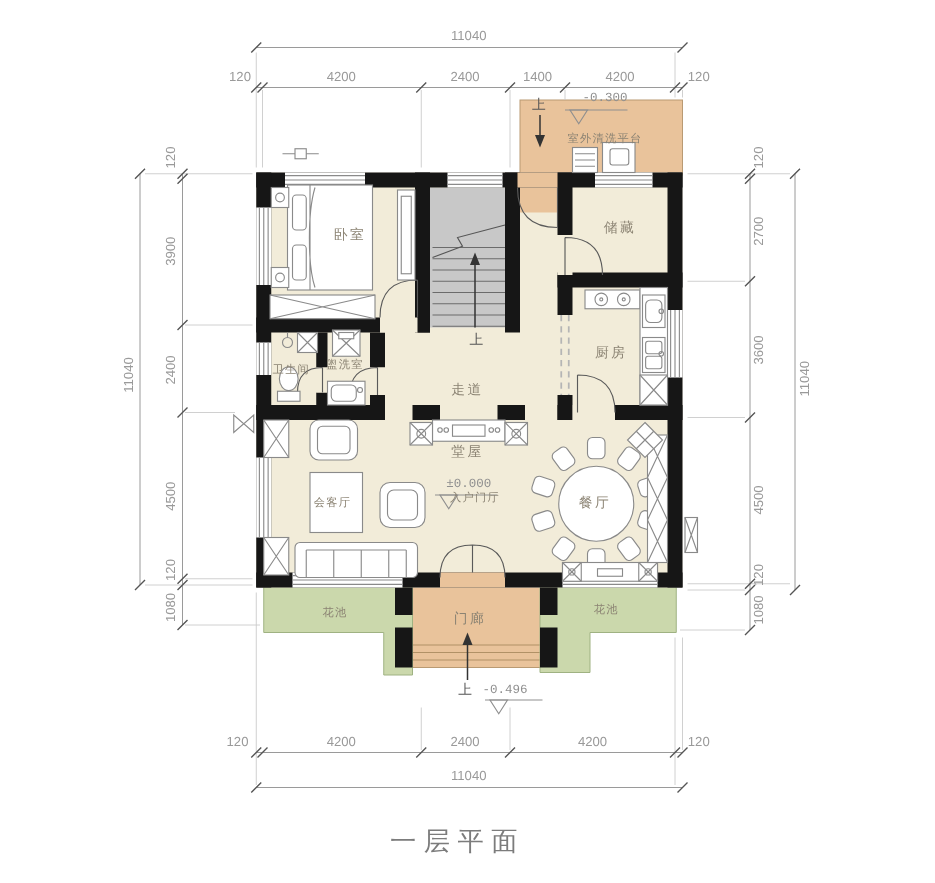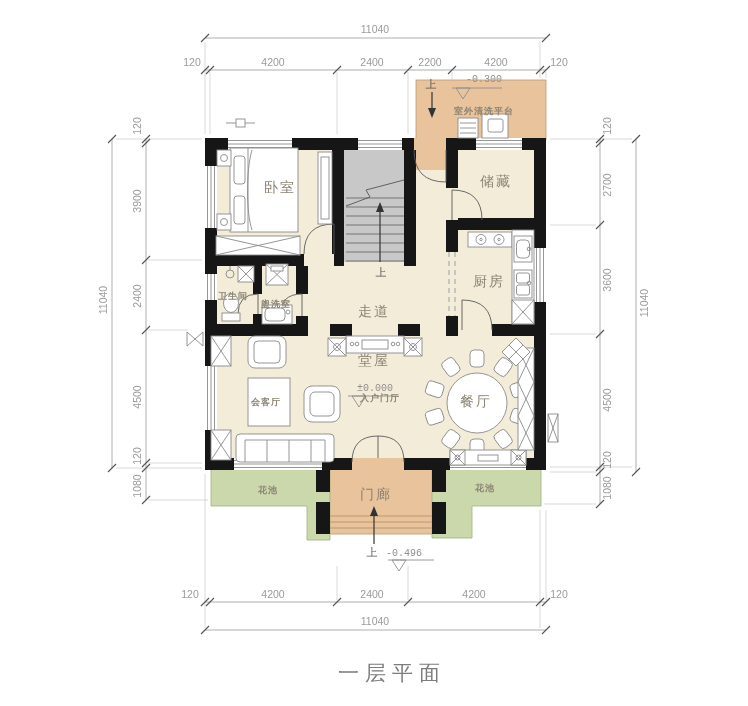--- a/index.html
+++ b/index.html
@@ -1,25 +1,25 @@
 <!DOCTYPE html>
 <html><head>
 <meta charset="utf-8">
 <style>
   html,body{margin:0;padding:0;background:#ffffff;}
   #canvas{position:relative;width:748px;height:706px;background:#ffffff;overflow:hidden;
           font-family:"Liberation Sans", sans-serif;}
   #plan-svg{position:absolute;left:0;top:0;}
   .lbl{position:absolute;transform:translate(-50%,-50%);white-space:nowrap;
-       font-size:14px;color:#8b8373;letter-spacing:2px;}
+       font-size:11px;color:#8b8373;letter-spacing:2px;}
   .dim{font-size:10.5px;color:#9a9a9a;letter-spacing:0px;}
   .rot{transform:translate(-50%,-50%) rotate(-90deg);}
   .elev{font-size:10px;color:#8f8f8f;letter-spacing:0px;font-family:Liberation Mono, monospace;}
   .up{font-size:11px;color:#555;letter-spacing:0px;}
-  .s9{font-size:9px;letter-spacing:1px;font-weight:bold;}
+  .s9{font-size:9px;letter-spacing:1px;}
   .title{font-size:21px;color:#7c7c7c;letter-spacing:6px;}
 </style>
 </head>
 <body>
 
 <div id="canvas">
 
 <svg id="plan-svg" width="748" height="706" viewBox="0 0 748 706">
 
   <g>
@@ -367,21 +367,21 @@
     <path d="M142,143 l8,-8 M142,147 l8,-8 M142,264 l8,-8 M142,334 l8,-8 M142,467 l8,-8 M142,472 l8,-8 M142,504 l8,-8"></path>
     <path d="M596,143 l8,-8 M596,147 l8,-8 M596,229 l8,-8 M596,338 l8,-8 M596,471 l8,-8 M596,476 l8,-8 M596,508 l8,-8"></path>
     <path d="M632,143 l8,-8 M632,476 l8,-8"></path>
   </g>
 </svg>
 
   <div class="lbl" style="left:280px;top:188px">卧室</div>
   <div class="lbl" style="left:496px;top:182px">储藏</div>
   <div class="lbl" style="left:489px;top:282px">厨房</div>
   <div class="lbl s9" style="left:233px;top:296px">卫生间</div>
-  <div class="lbl s9" style="left:276px;top:304px">盥洗室</div>
+  <div class="lbl s9" style="left:276px;top:292px">盥洗室</div>
   <div class="lbl" style="left:374px;top:312px">走道</div>
   <div class="lbl" style="left:374px;top:361px">堂屋</div>
   <div class="lbl s9" style="left:266px;top:402px">会客厅</div>
   <div class="lbl" style="left:476px;top:402px">餐厅</div>
   <div class="lbl" style="left:376px;top:495px">门廊</div>
   <div class="lbl s9" style="left:268px;top:490px">花池</div>
   <div class="lbl s9" style="left:485px;top:488px">花池</div>
   <div class="lbl s9" style="left:484px;top:111px">室外清洗平台</div>
   <div class="lbl s9" style="left:380px;top:398px">入户门厅</div>
 
@@ -389,21 +389,21 @@
   <div class="lbl up" style="left:431px;top:84px">上</div>
   <div class="lbl up" style="left:372px;top:552px">上</div>
   <div class="lbl elev" style="left:484px;top:79px">-0.300</div>
   <div class="lbl elev" style="left:375px;top:388px">±0.000</div>
   <div class="lbl elev" style="left:404px;top:553px">-0.496</div>
 
   <div class="lbl dim" style="left:375px;top:29px">11040</div>
   <div class="lbl dim" style="left:192px;top:62px">120</div>
   <div class="lbl dim" style="left:273px;top:62px">4200</div>
   <div class="lbl dim" style="left:372px;top:62px">2400</div>
-  <div class="lbl dim" style="left:430px;top:62px">2200</div>
+  <div class="lbl dim" style="left:430px;top:62px">1400</div>
   <div class="lbl dim" style="left:496px;top:62px">4200</div>
   <div class="lbl dim" style="left:559px;top:62px">120</div>
 
   <div class="lbl dim" style="left:190px;top:594px">120</div>
   <div class="lbl dim" style="left:273px;top:594px">4200</div>
   <div class="lbl dim" style="left:372px;top:594px">2400</div>
   <div class="lbl dim" style="left:474px;top:594px">4200</div>
   <div class="lbl dim" style="left:559px;top:594px">120</div>
   <div class="lbl dim" style="left:375px;top:621px">11040</div>
 
@@ -416,15 +416,15 @@
   <div class="lbl dim rot" style="left:137px;top:486px">1080</div>
 
   <div class="lbl dim rot" style="left:607px;top:126px">120</div>
   <div class="lbl dim rot" style="left:607px;top:185px">2700</div>
   <div class="lbl dim rot" style="left:607px;top:280px">3600</div>
   <div class="lbl dim rot" style="left:607px;top:400px">4500</div>
   <div class="lbl dim rot" style="left:607px;top:460px">120</div>
   <div class="lbl dim rot" style="left:607px;top:488px">1080</div>
   <div class="lbl dim rot" style="left:644px;top:303px">11040</div>
 
-  <div class="lbl title" style="left:392px;top:673px">一层平面</div>
+  <div class="lbl title" style="left:366px;top:673px">一层平面</div>
 
 </div>
 
 </body></html>

